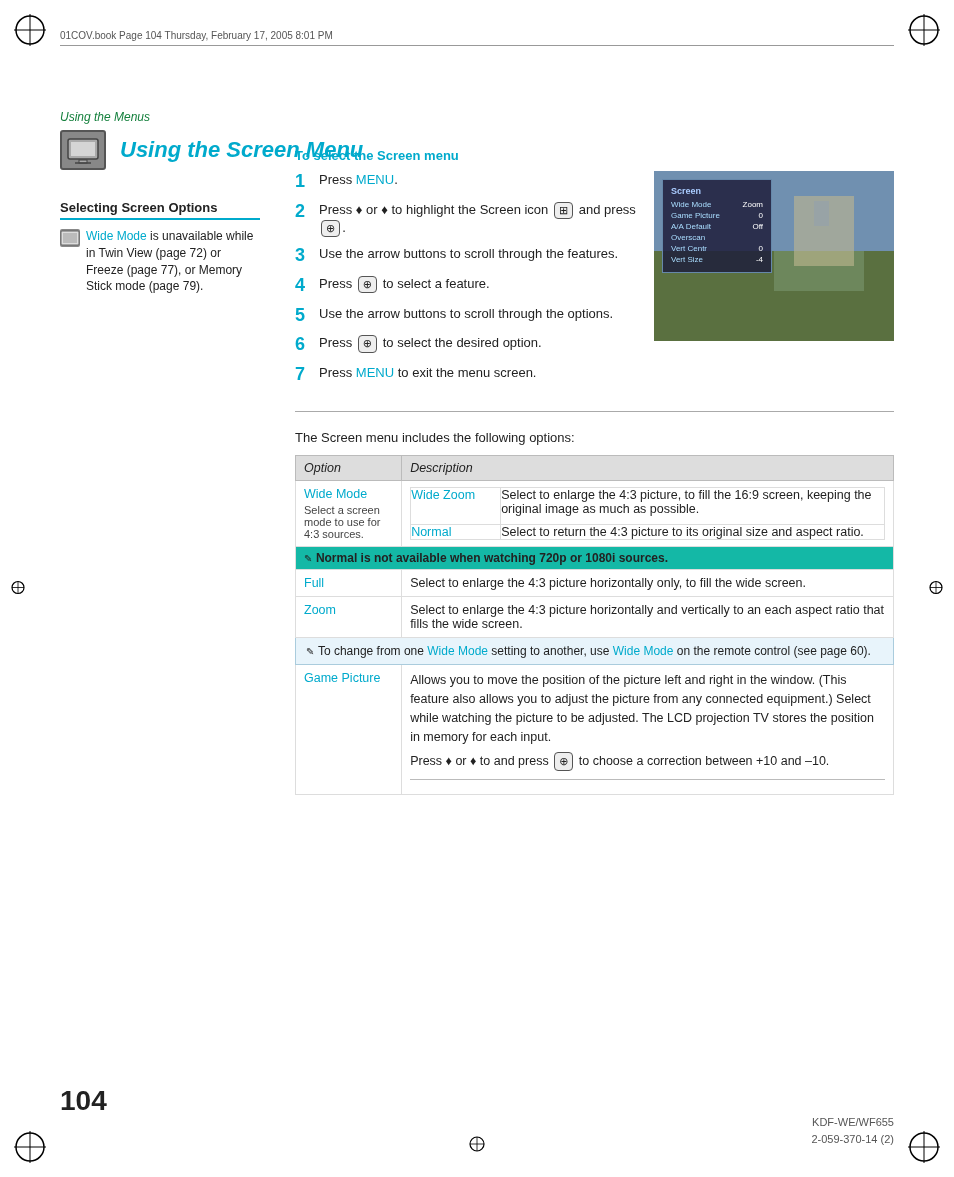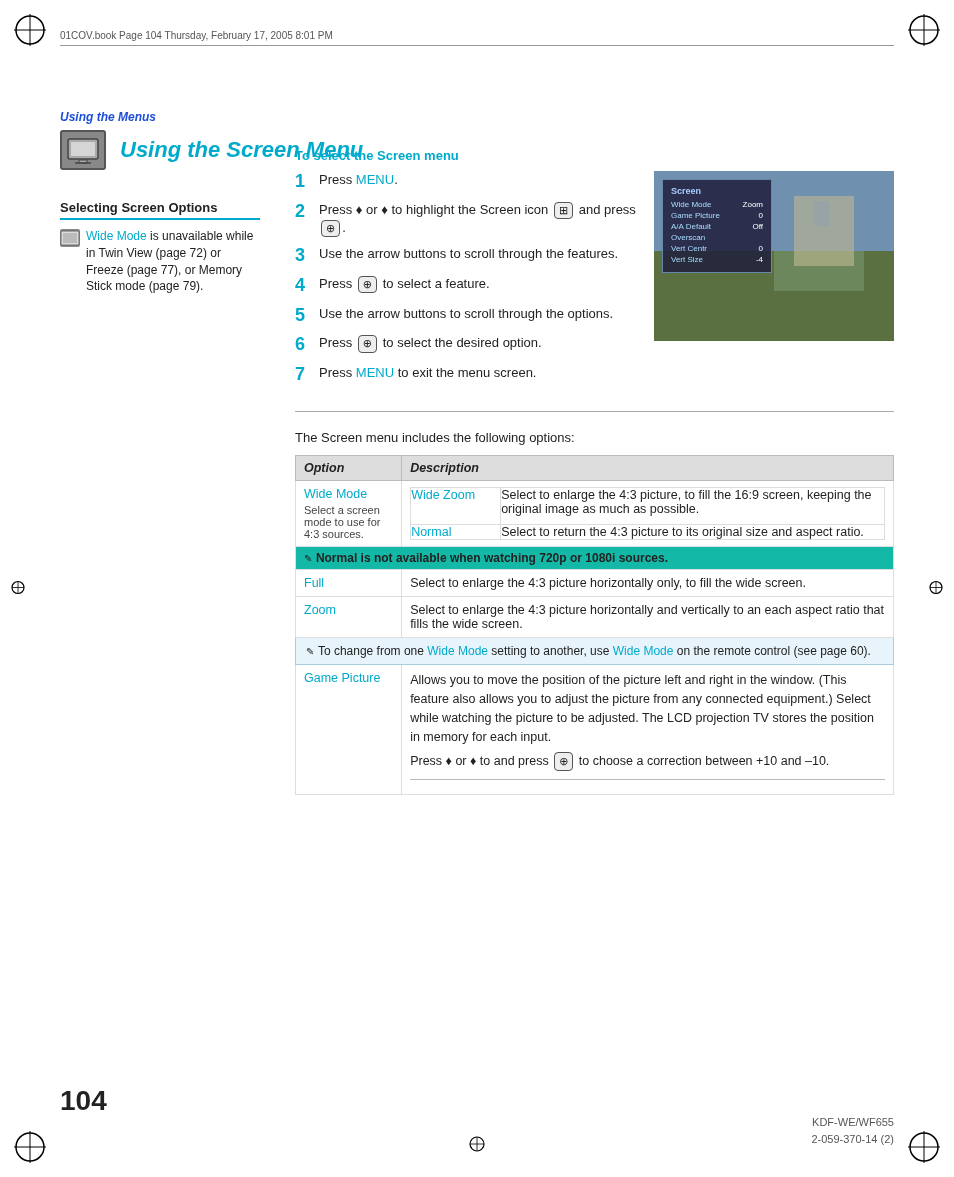--- a/index.html
+++ b/index.html
@@ -37,22 +37,22 @@
       padding-bottom: 4px;
     }
 
     
     .breadcrumb {
       position: absolute;
       top: 110px;
       left: 60px;
       font-size: 12px;
       font-style: italic;
-      font-weight: bold;
-      color: #1d4ed8;
+      font-weight: normal;
+      color: #15803d;
     }
 
     
     .title-area {
       position: absolute;
       top: 130px;
       left: 60px;
       display: flex;
       align-items: center;
       gap: 14px;
@@ -223,21 +223,21 @@
     .options-table {
       width: 100%;
       border-collapse: collapse;
       font-size: 12.5px;
     }
     .options-table thead tr {
       background: #ddd;
     }
     .options-table thead td {
       font-style: italic;
-      font-weight: bold;
+      font-weight: normal;
       color: #222;
       padding: 5px 8px;
       border: 1px solid #bbb;
     }
     .options-table tbody td {
       padding: 6px 8px;
       border: 1px solid #ddd;
       vertical-align: top;
     }
     .option-name {

